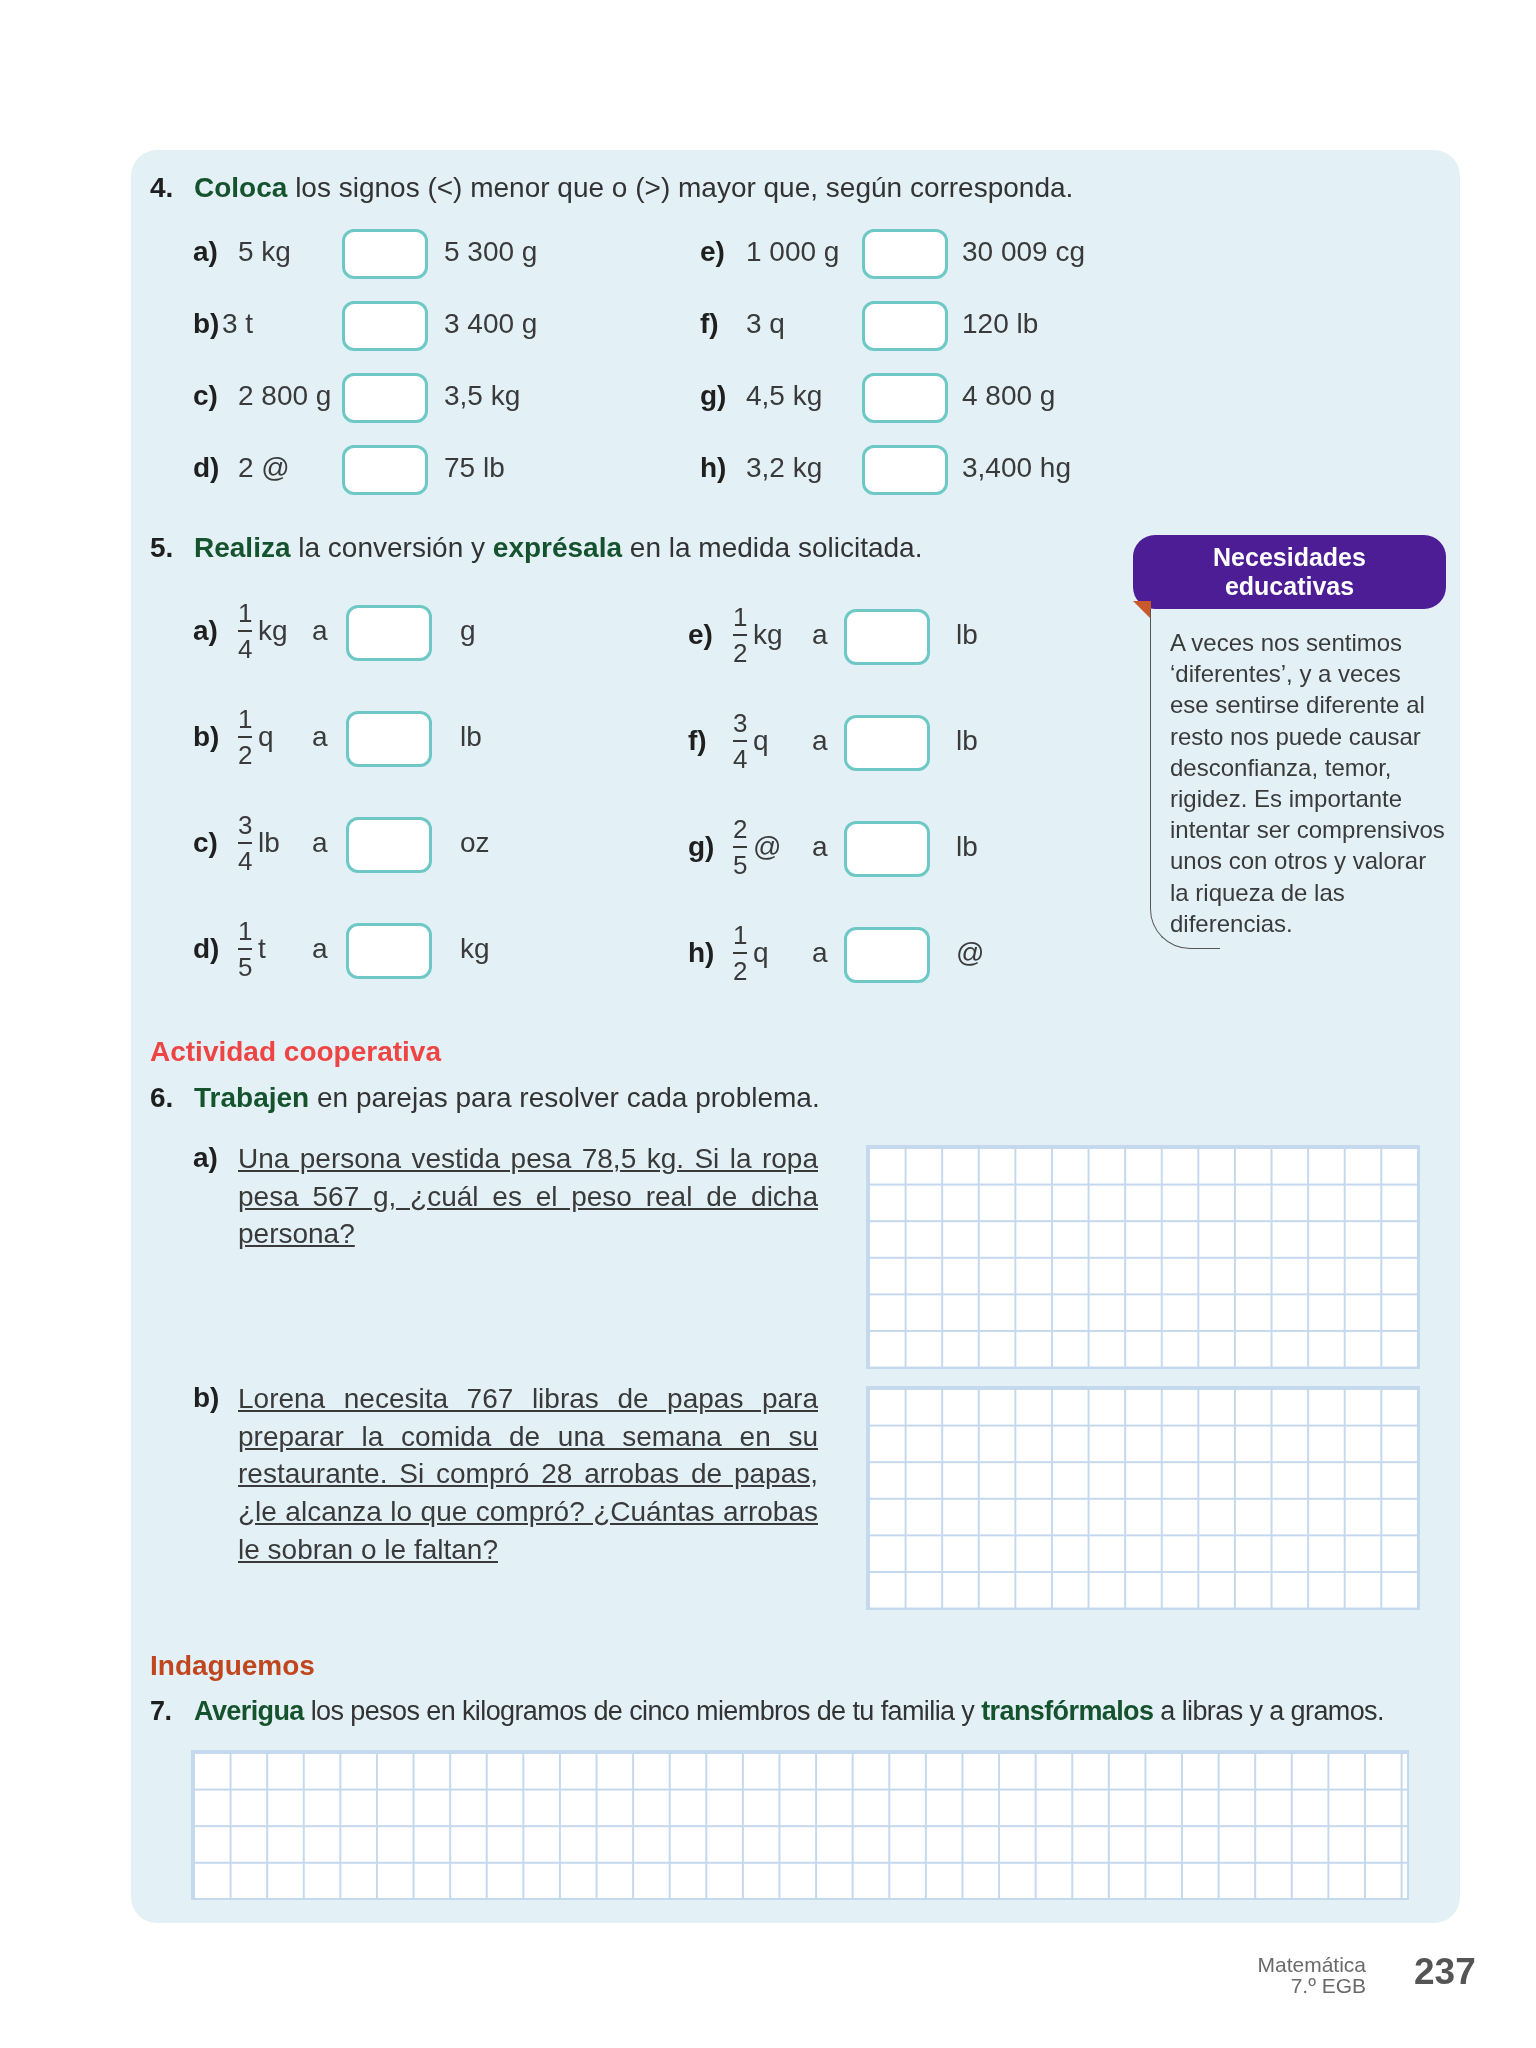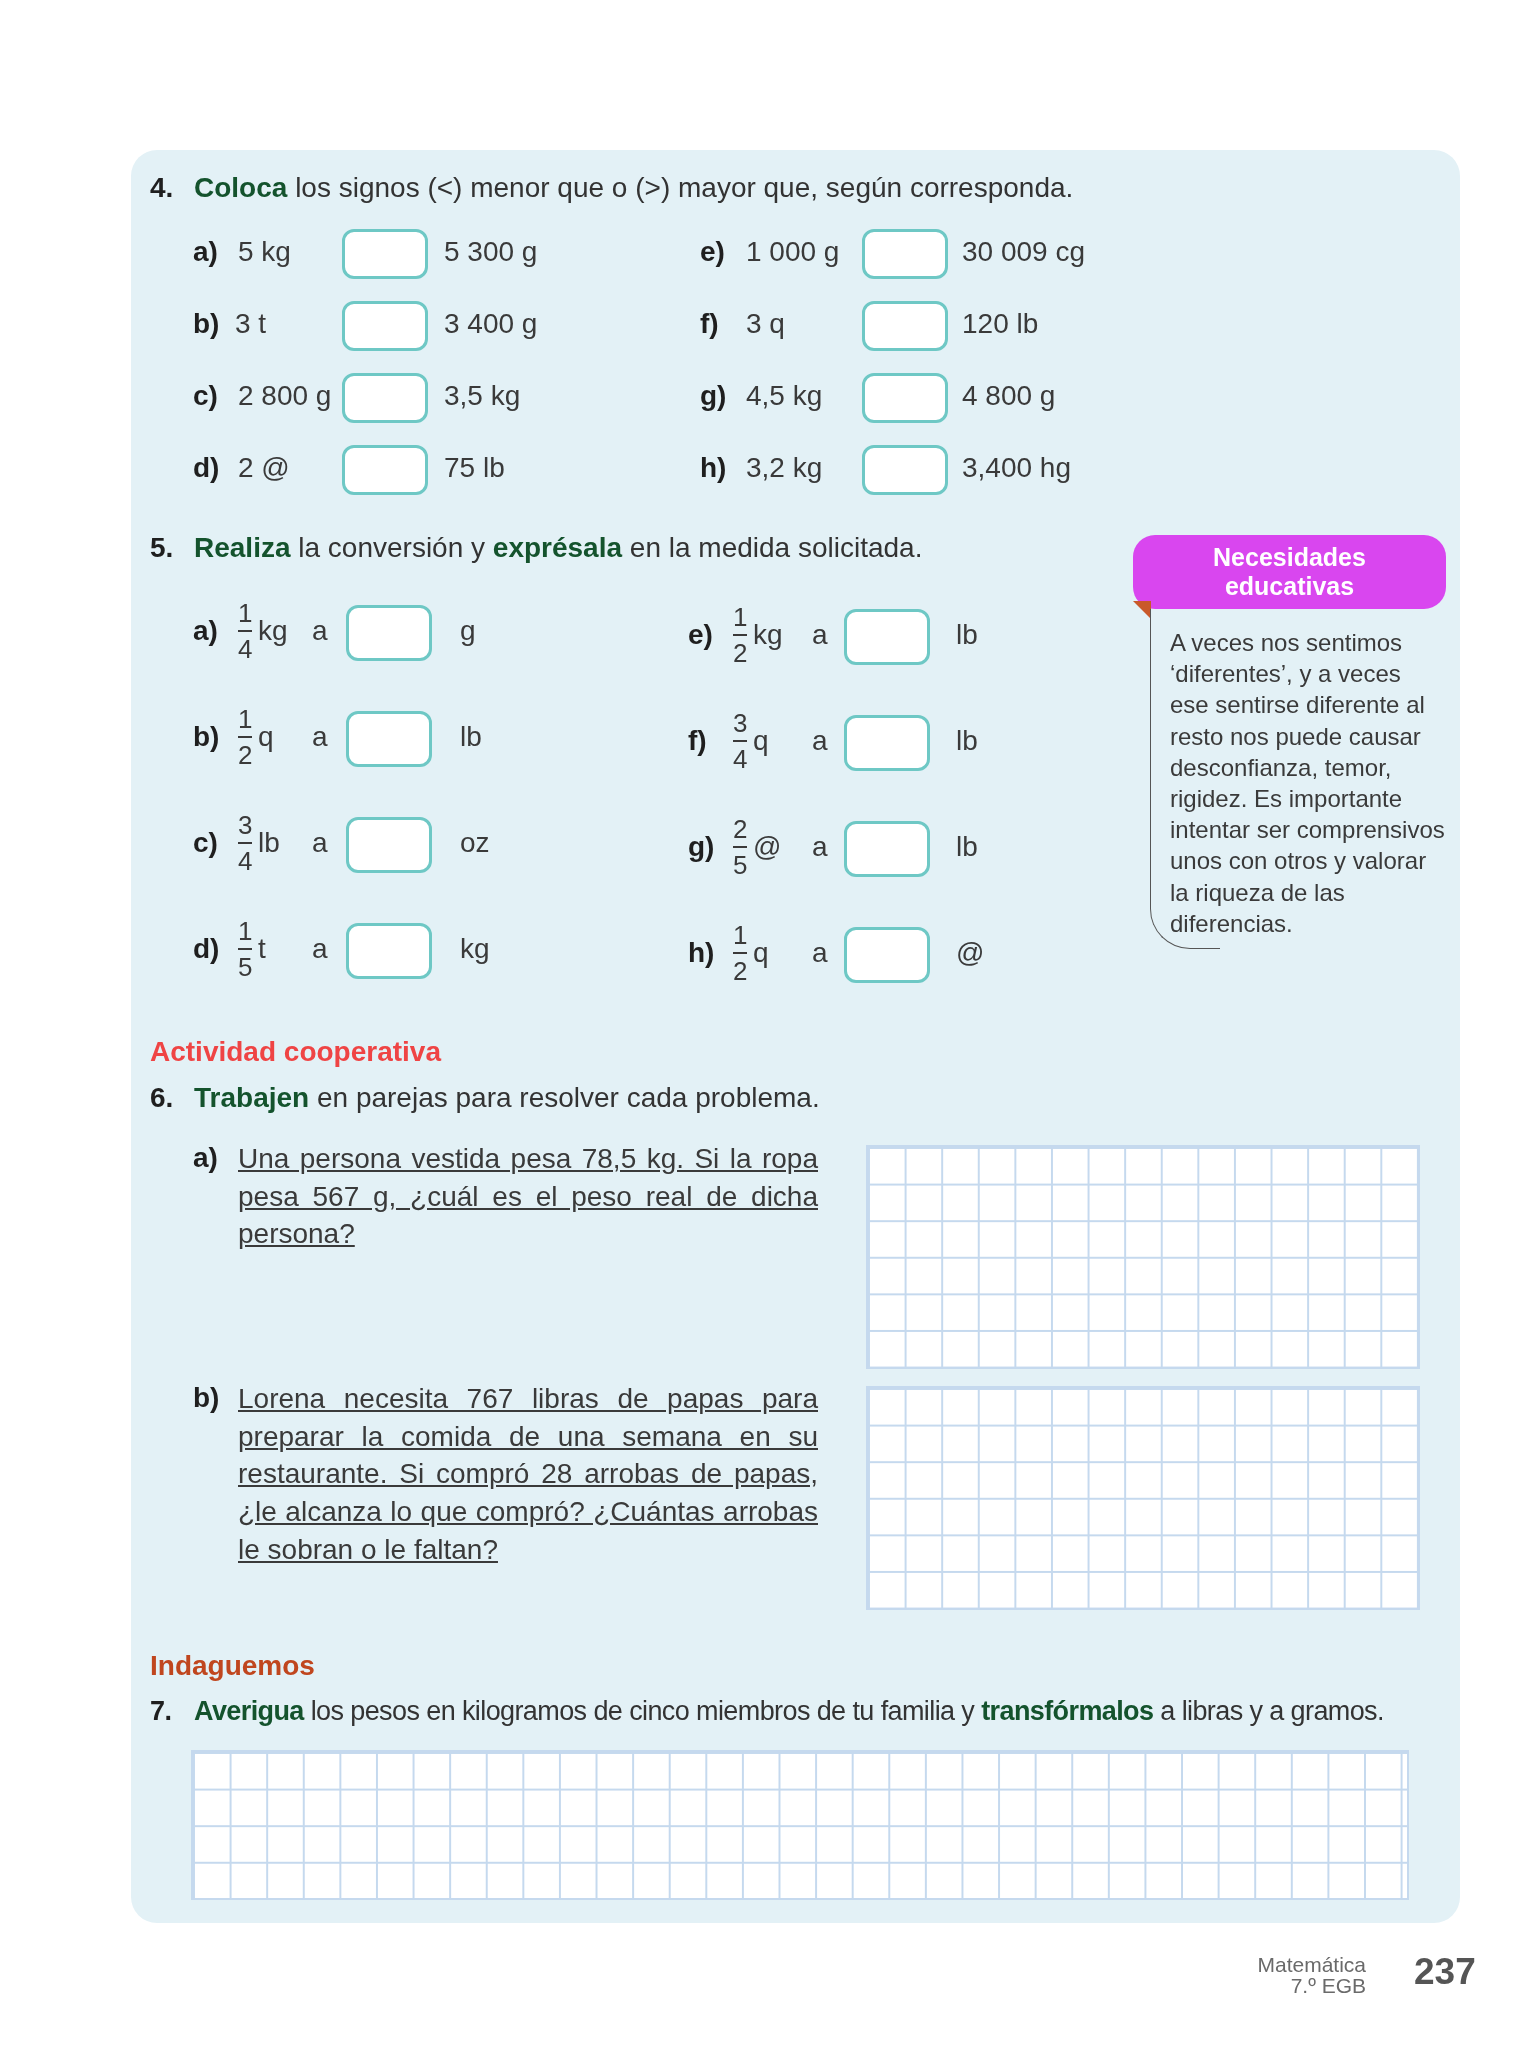--- a/index.html
+++ b/index.html
@@ -19,21 +19,21 @@
   .box { position: absolute; width: 86px; height: 50px; background: #ffffff; border: 3px solid #6ec8c5; border-radius: 12px; }
   .box2 { position: absolute; width: 86px; height: 56px; background: #ffffff; border: 3px solid #6ec8c5; border-radius: 12px; }
 
   .frac { position: absolute; display: inline-flex; flex-direction: column; align-items: center; font-size: 26px; color: #3a3a3a; line-height: 1; }
   .frac .bar { width: 14px; height: 2px; background: #3a3a3a; margin: 4px 0; }
   .unit-after { position: absolute; font-size: 28px; color: #3a3a3a; }
 
   .section-title { font-weight: bold; font-size: 28px; }
 
   .side { position: absolute; left: 1133px; top: 535px; width: 313px; }
-  .side-head { position: absolute; left: 0; top: 0; width: 313px; height: 74px; background: #d946ef; border-radius: 22px; color: #fff; font-weight: bold; font-size: 25px; text-align: center; line-height: 29px; padding-top: 8px; }
+  .side-head { position: absolute; left: 0; top: 0; width: 313px; height: 74px; background: #4c1d95; border-radius: 22px; color: #fff; font-weight: bold; font-size: 25px; text-align: center; line-height: 29px; padding-top: 8px; }
   .side-fold { position: absolute; left: 0; top: 66px; width: 18px; height: 18px; background: #c9592a; clip-path: polygon(0 0, 100% 0, 100% 100%); }
   .side-line { position: absolute; left: 17px; top: 74px; width: 70px; height: 340px; border-left: 1.5px solid #555; border-bottom: 1.5px solid #555; border-bottom-left-radius: 40px; }
   .side-text { position: absolute; left: 37px; top: 92px; width: 276px; font-size: 24px; line-height: 31.2px; color: #3a3a3a; }
 
   .para { position: absolute; font-size: 28px; line-height: 37.7px; color: #3a3a3a; text-align: justify; text-align-last: left; text-decoration: underline; }
 
   .grid { position: absolute; background-color: #ffffff; border: 2px solid #c5d9ee;
           background-image: linear-gradient(to right, #c5d9ee 2px, transparent 2px),
                             linear-gradient(to bottom, #c5d9ee 2px, transparent 2px);
           background-size: 36.6px 36.6px; }
@@ -52,21 +52,21 @@
 
 <div id="q4-items">
     <div>
       <div class="abs lbl" style="left:193px;top:236px">a)</div>
        <div class="abs val" style="left:238px;top:236px">5 kg</div>
        <div class="box" style="left:342px;top:229px"></div>
        <div class="abs val" style="left:444px;top:236px">5 300 g</div>
     </div>
     <div>
       <div class="abs lbl" style="left:193px;top:308px">b)</div>
-       <div class="abs val" style="left:235px;top:308px">3 t</div>
+       <div class="abs val" style="left:222px;top:308px">3 t</div>
        <div class="box" style="left:342px;top:301px"></div>
        <div class="abs val" style="left:444px;top:308px">3 400 g</div>
     </div>
     <div>
       <div class="abs lbl" style="left:193px;top:380px">c)</div>
        <div class="abs val" style="left:238px;top:380px">2 800 g</div>
        <div class="box" style="left:342px;top:373px"></div>
        <div class="abs val" style="left:444px;top:380px">3,5 kg</div>
     </div>
     <div>

